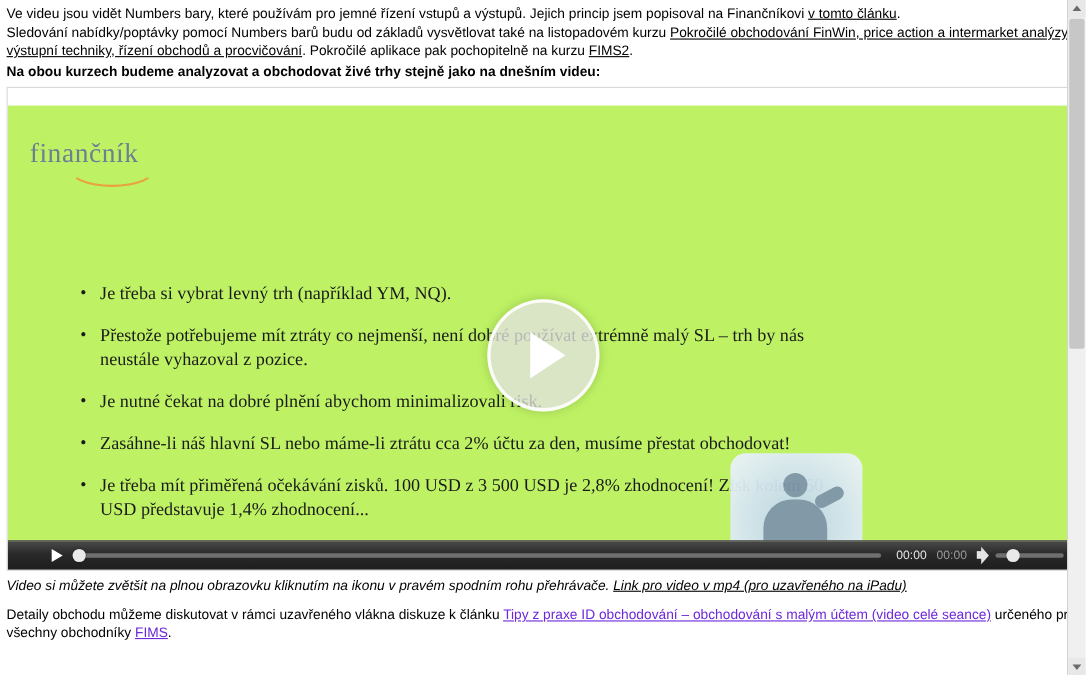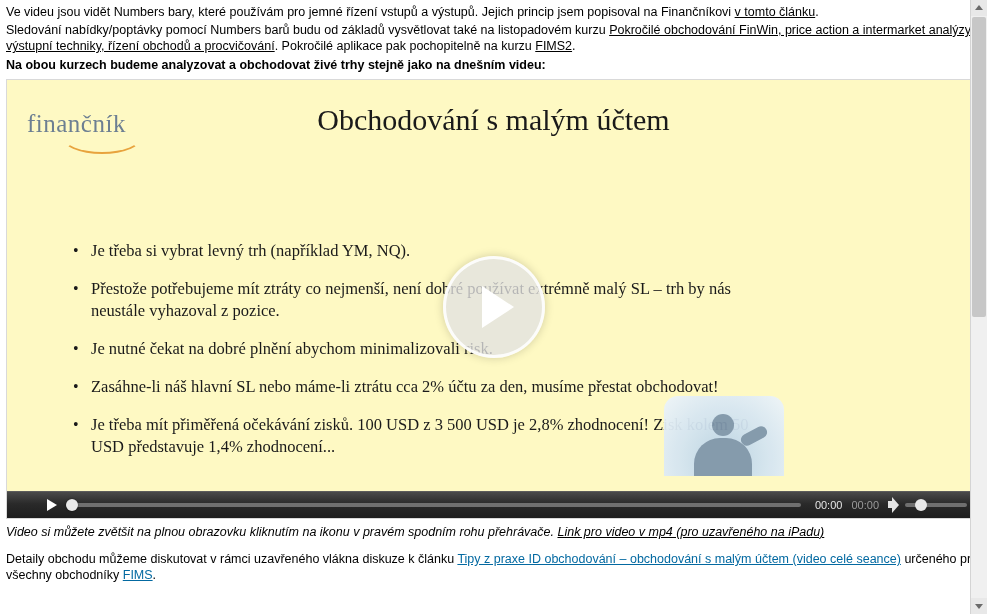--- a/index.html
+++ b/index.html
@@ -46,24 +46,24 @@
     width: 975px;
     height: 440px;
     margin-top: 6px;
     background: #ffffff;
     border: 1px solid #d9d9d9;
     box-sizing: border-box;
     overflow: hidden;
   }
   .slide {
     position: absolute;
-    left: 0; top: 0;
+    left: 0; top: 16px;
     width: 973px;
     height: 418px;
-    background: #fef9c3;
+    background: #bef264;
     overflow: hidden;
   }
   
   .logo {
     position: absolute;
     left: 14px;
     top: 26px;
     width: 140px;
     height: 50px;
   }
@@ -316,21 +316,21 @@
     color: #000000;
     text-decoration: underline;
     font-style: italic;
   }
   .footer {
     margin-top: 11px;
     font-size: 12.5px;
     line-height: 16px;
   }
   .footer a {
-    color: #0369a1;
+    color: #6d28d9;
     text-decoration: underline;
   }
   .footer p { margin: 0; }
   
   .scrollbar {
     position: absolute;
     right: 0;
     top: 0;
     width: 16px;
     height: 614px;
@@ -381,21 +381,20 @@
   <div class="player">
 
     <div class="slide">
 
       <div class="logo">
         <span class="logo-text">finančník</span>
         <span class="logo-swoosh"></span>
       </div>
 
       <div class="slide-title">
-        <span>Obchodování s malým účtem</span>
       </div>
 
       <div class="bullets">
         <div class="bullet">Je třeba si vybrat levný trh (například YM, NQ).</div>
         <div class="bullet">Přestože potřebujeme mít ztráty co nejmenší, není dobré používat extrémně malý SL – trh by nás neustále vyhazoval z pozice.</div>
         <div class="bullet">Je nutné čekat na dobré plnění abychom minimalizovali risk.</div>
         <div class="bullet">Zasáhne-li náš hlavní SL nebo máme-li ztrátu cca 2% účtu za den, musíme přestat obchodovat!</div>
         <div class="bullet">Je třeba mít přiměřená očekávání zisků. 100 USD z 3 500 USD je 2,8% zhodnocení! Zisk kolem 50 USD představuje 1,4% zhodnocení...</div>
       </div>
 

